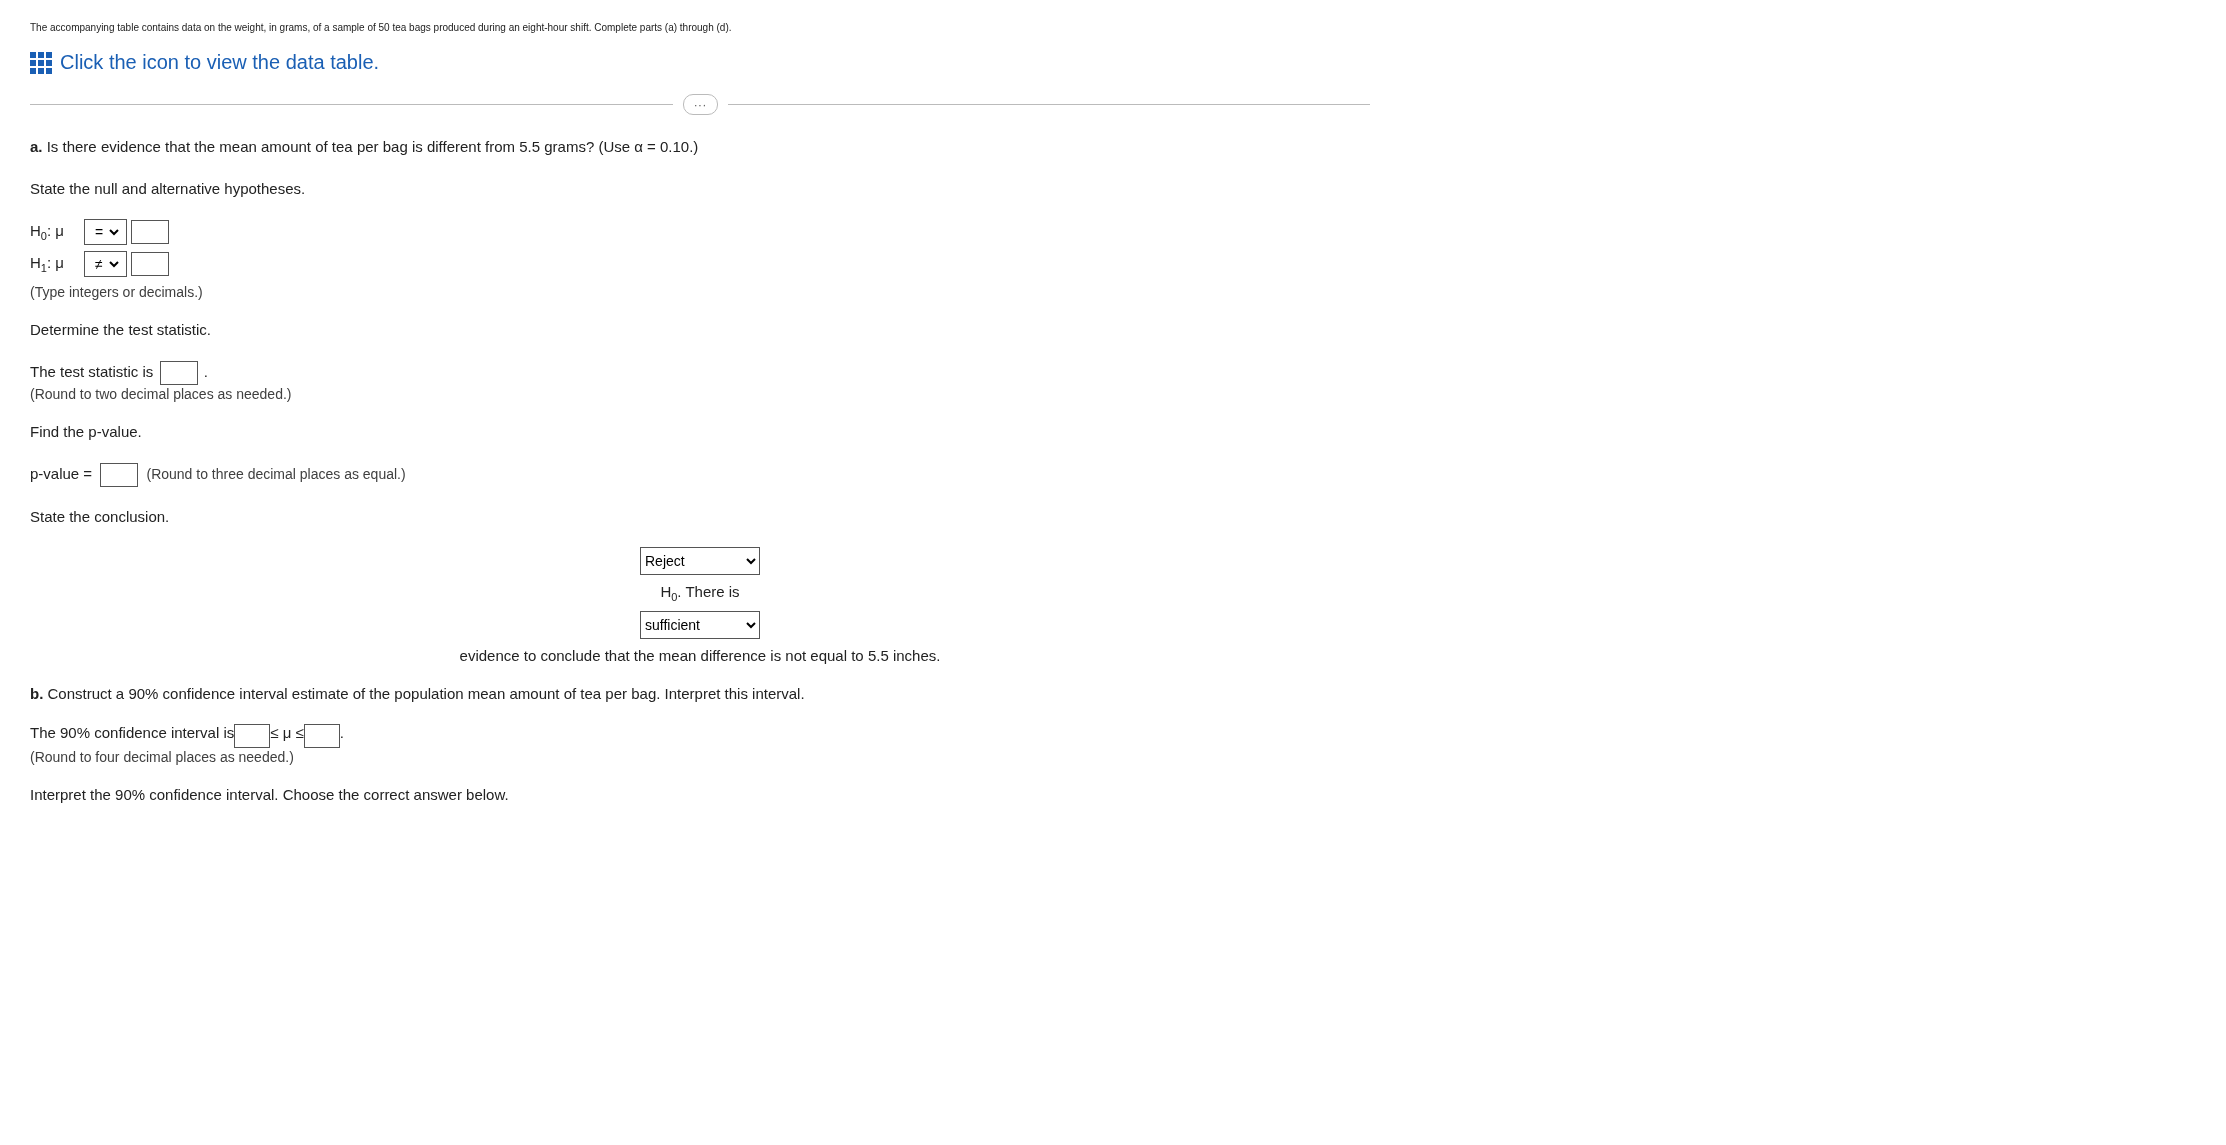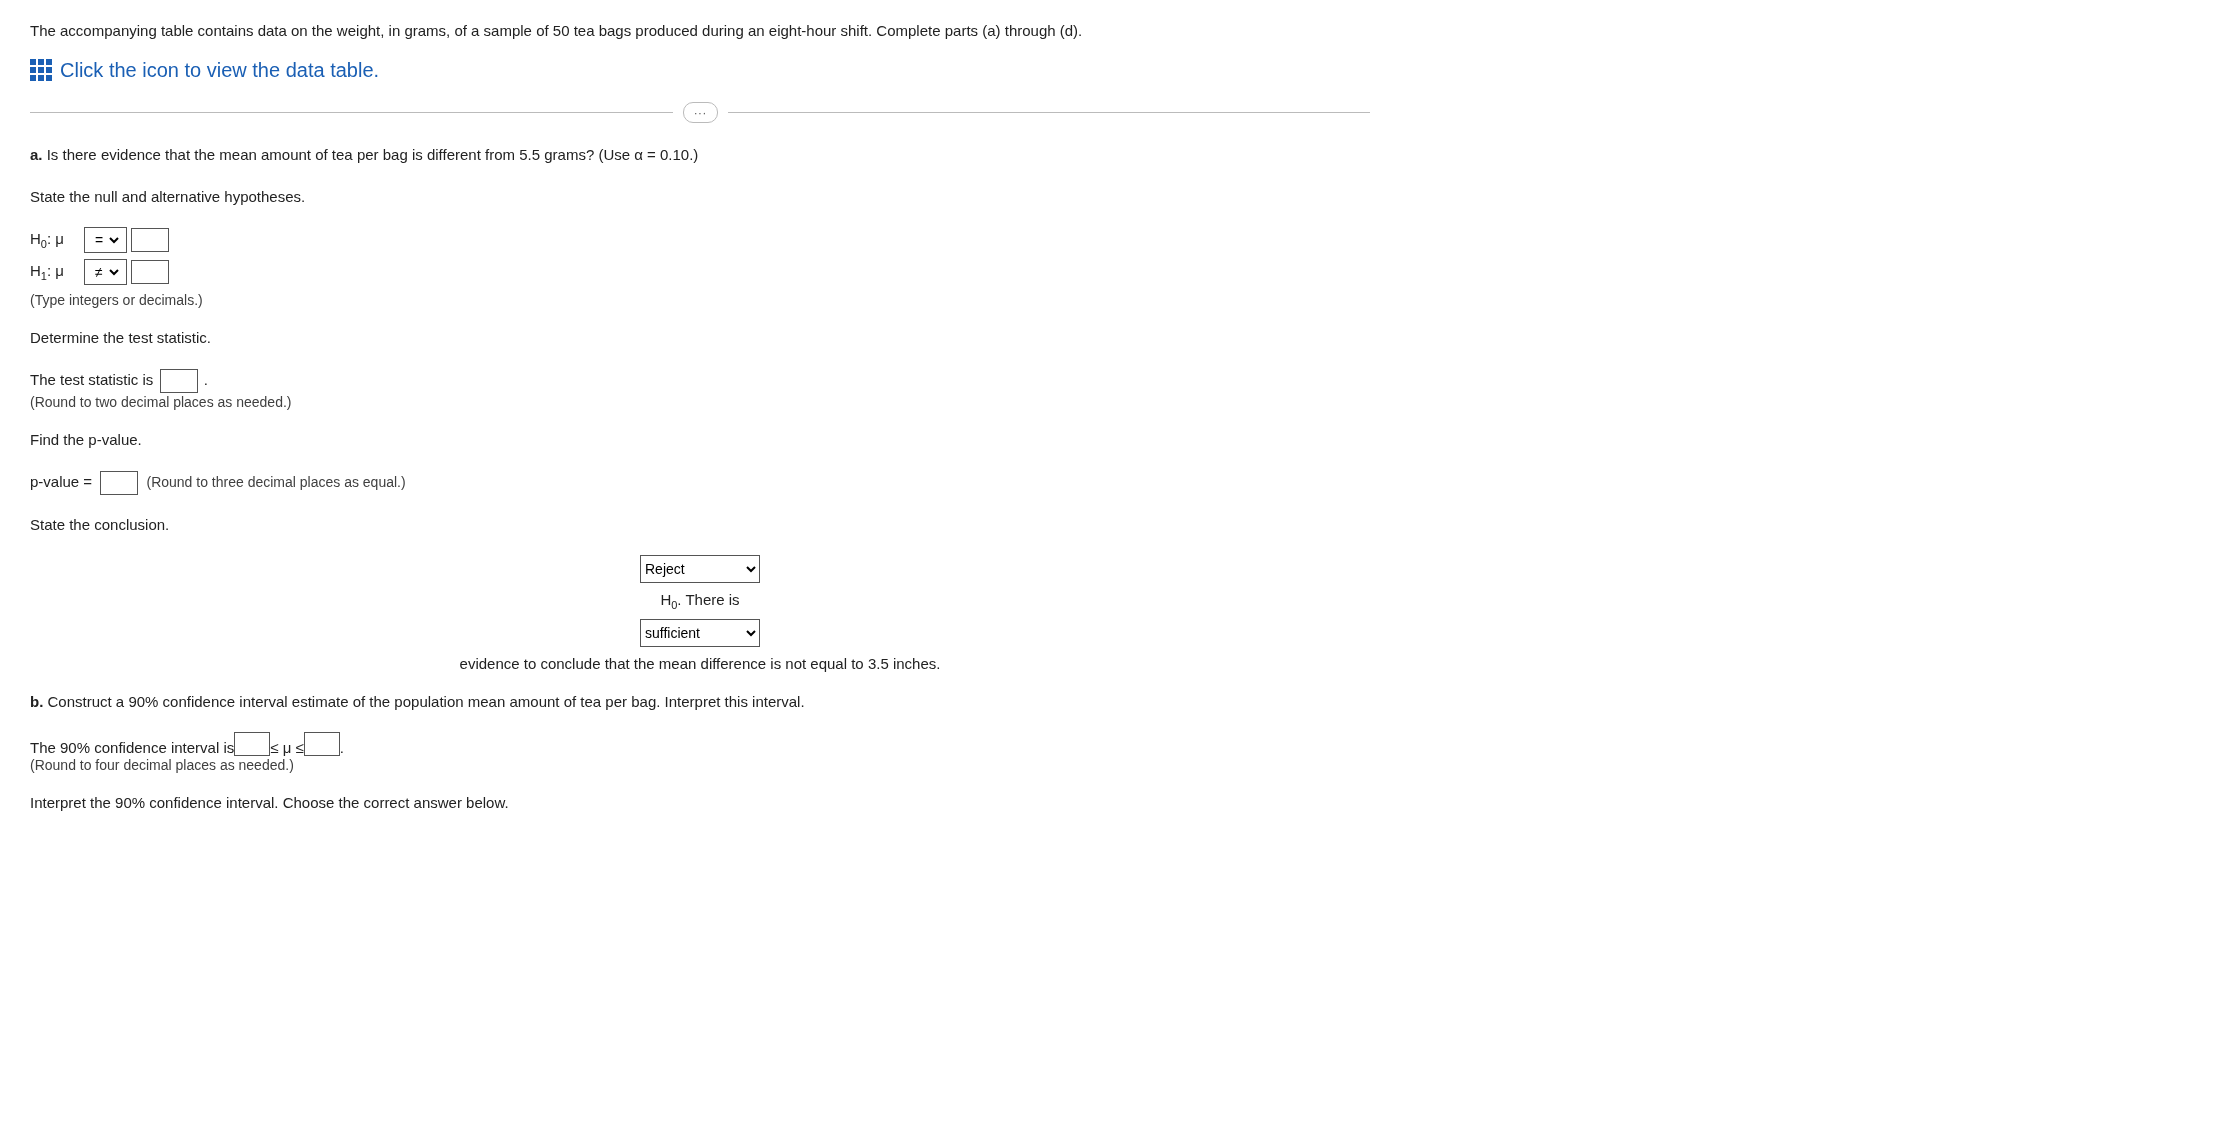--- a/index.html
+++ b/index.html
@@ -9,21 +9,21 @@
     }
     body {
       font-family: Arial, sans-serif;
       font-size: 15px;
       color: #222;
       background: #fff;
       padding: 20px 30px;
       max-width: 1400px;
     }
     .intro-text {
-      font-size: 15px;
+      font-size: 10px;
       margin-bottom: 16px;
       line-height: 1.5;
     }
     .icon-link-row {
       display: flex;
       align-items: center;
       gap: 8px;
       margin-bottom: 20px;
       font-size: 20px;
     }
@@ -120,21 +120,21 @@
     }
     .wide-select {
       min-width: 120px;
       height: 28px;
       border: 1px solid #555;
       font-size: 14px;
       background: #fff;
     }
     .confidence-row {
       display: flex;
-      align-items: flex-end;
+      align-items: flex-start;
       gap: 0;
       font-size: 15px;
       flex-wrap: wrap;
     }
     .small-box {
       display: inline-block;
       width: 36px;
       height: 24px;
       border: 1px solid #555;
       vertical-align: middle;
@@ -247,21 +247,21 @@
   <div class="conclusion-row">
     <select class="wide-select">
       <option value="Reject">Reject</option>
       <option value="Fail to reject">Fail to reject</option>
     </select>
     <span>H<sub>0</sub>. There is</span>
     <select class="wide-select">
       <option value="sufficient">sufficient</option>
       <option value="insufficient">insufficient</option>
     </select>
-    <span>evidence to conclude that the mean difference is not equal to 3.5 inches.</span>
+    <span>evidence to conclude that the mean difference is not equal to 5.5 inches.</span>
   </div>
 </div>
 
 <div class="section" style="margin-top: 18px;">
   <p>
     <span class="section-label">b.</span>
     <span> <span>Construct a 90% confidence interval estimate of the population mean amount of tea per bag. Interpret this interval.</span></span>
   </p>
 </div>
 

